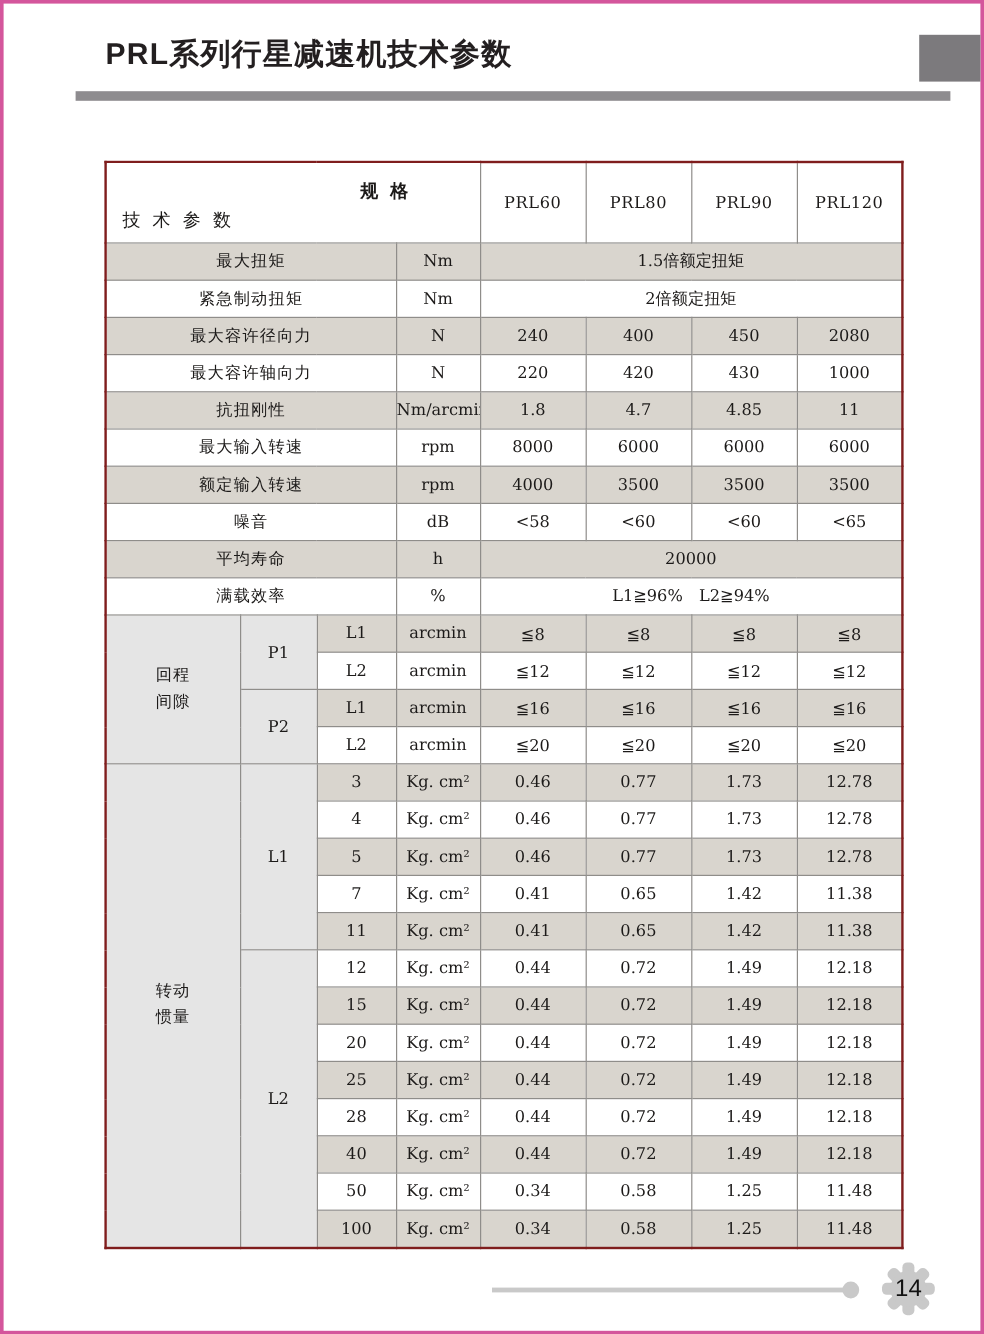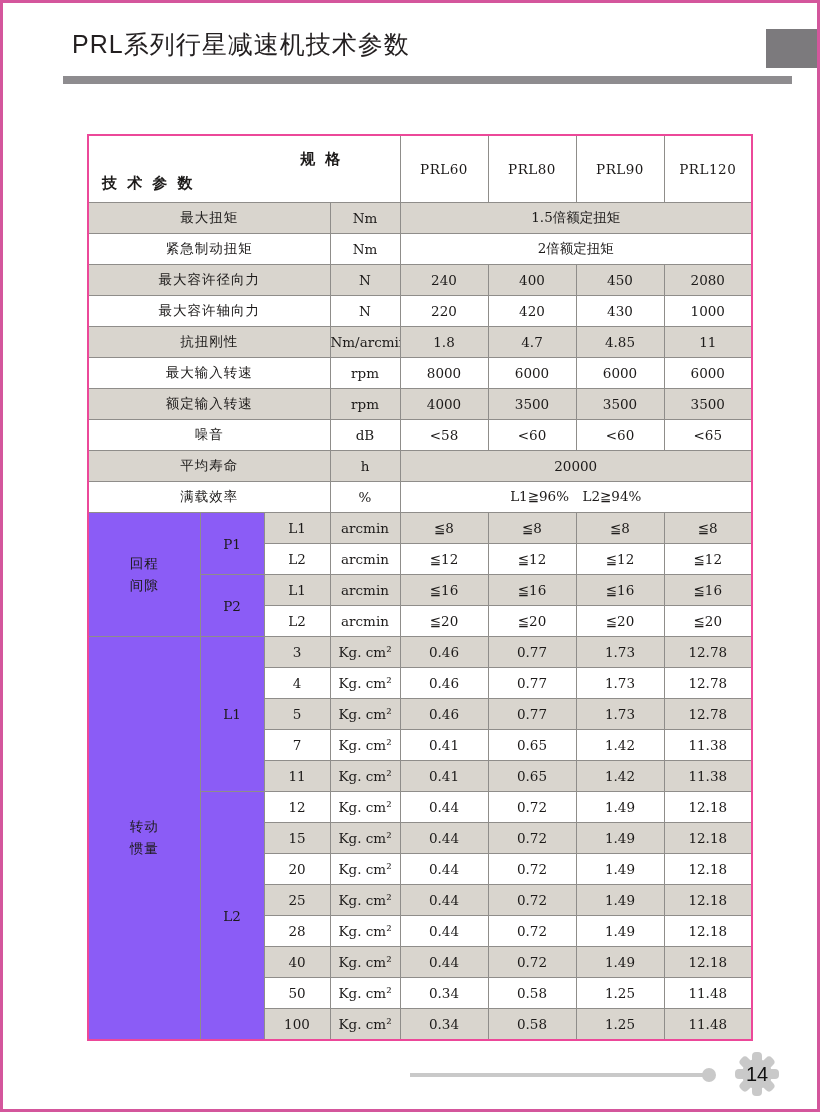--- a/index.html
+++ b/index.html
@@ -7,35 +7,35 @@
     width:820px;height:1112px;position:relative;background:#ffffff;
     font-family:"Liberation Sans","DejaVu Sans",sans-serif;
     overflow:hidden;
   }
   .page-frame{
     position:absolute;left:0;top:0;width:814px;height:1106px;
     border:3px solid #d4569c;background:#ffffff;
   }
   
   .page-title{
-    position:absolute;left:72px;top:28px;margin:0;
-    font-size:25px;font-weight:normal;color:#231f20;letter-spacing:1px;
+    position:absolute;left:88px;top:28px;margin:0;
+    font-size:25px;font-weight:bold;color:#231f20;letter-spacing:1px;
     font-family:"Liberation Sans","DejaVu Sans",sans-serif;
   }
   .title-underline{
     position:absolute;left:63px;top:76px;width:729px;height:8px;background:#8e8c8f;
   }
   .corner-accent-square{
     position:absolute;left:766px;top:29px;width:51px;height:39px;background:#7c7a7d;
   }
   
   table.spec{
     position:absolute;left:87px;top:134px;
     border-collapse:collapse;table-layout:fixed;width:666px;
-    border:2px solid #ec4899;
+    border:2px solid #7f1d1d;
     padding-left:44px;
   }
   table.spec td{
     border:1px solid #8f8d8a;
     text-align:center;vertical-align:middle;
     padding:0;height:30px;
     font-size:13.5px;color:#1c1a19;
     font-family:"DejaVu Serif","Liberation Serif",serif;
     overflow:hidden;
   }
@@ -51,27 +51,27 @@
         #8f8d8a calc(50% + 0.7px),
         rgba(0,0,0,0) calc(50% + 0.7px));
   }
   .corner-top{
     position:absolute;top:14px;left:68%;
     font-size:15px;font-weight:bold;letter-spacing:3px;color:#1c1a19;
     font-family:"Liberation Sans","DejaVu Sans",sans-serif;
   }
   .corner-bottom{
     position:absolute;bottom:9px;left:13px;
-    font-size:15px;font-weight:bold;letter-spacing:3px;color:#1c1a19;
+    font-size:15px;font-weight:normal;letter-spacing:3px;color:#1c1a19;
     font-family:"Liberation Sans","DejaVu Sans",sans-serif;
   }
   
   tr.g td{background:#d9d5ce;}
   tr.w td{background:#ffffff;}
-  table.spec td.lab{background:#8b5cf6;}
+  table.spec td.lab{background:#e5e5e5;}
   
   td.spec-label{
     text-align:center;padding-right:120px;
     font-size:14px;letter-spacing:1px;
     font-family:"Liberation Sans","DejaVu Sans",sans-serif;
     margin-left:28px;
   }
   td.sec-label{
     white-space:pre-line;line-height:1.6;
     font-size:14px;letter-spacing:1px;

